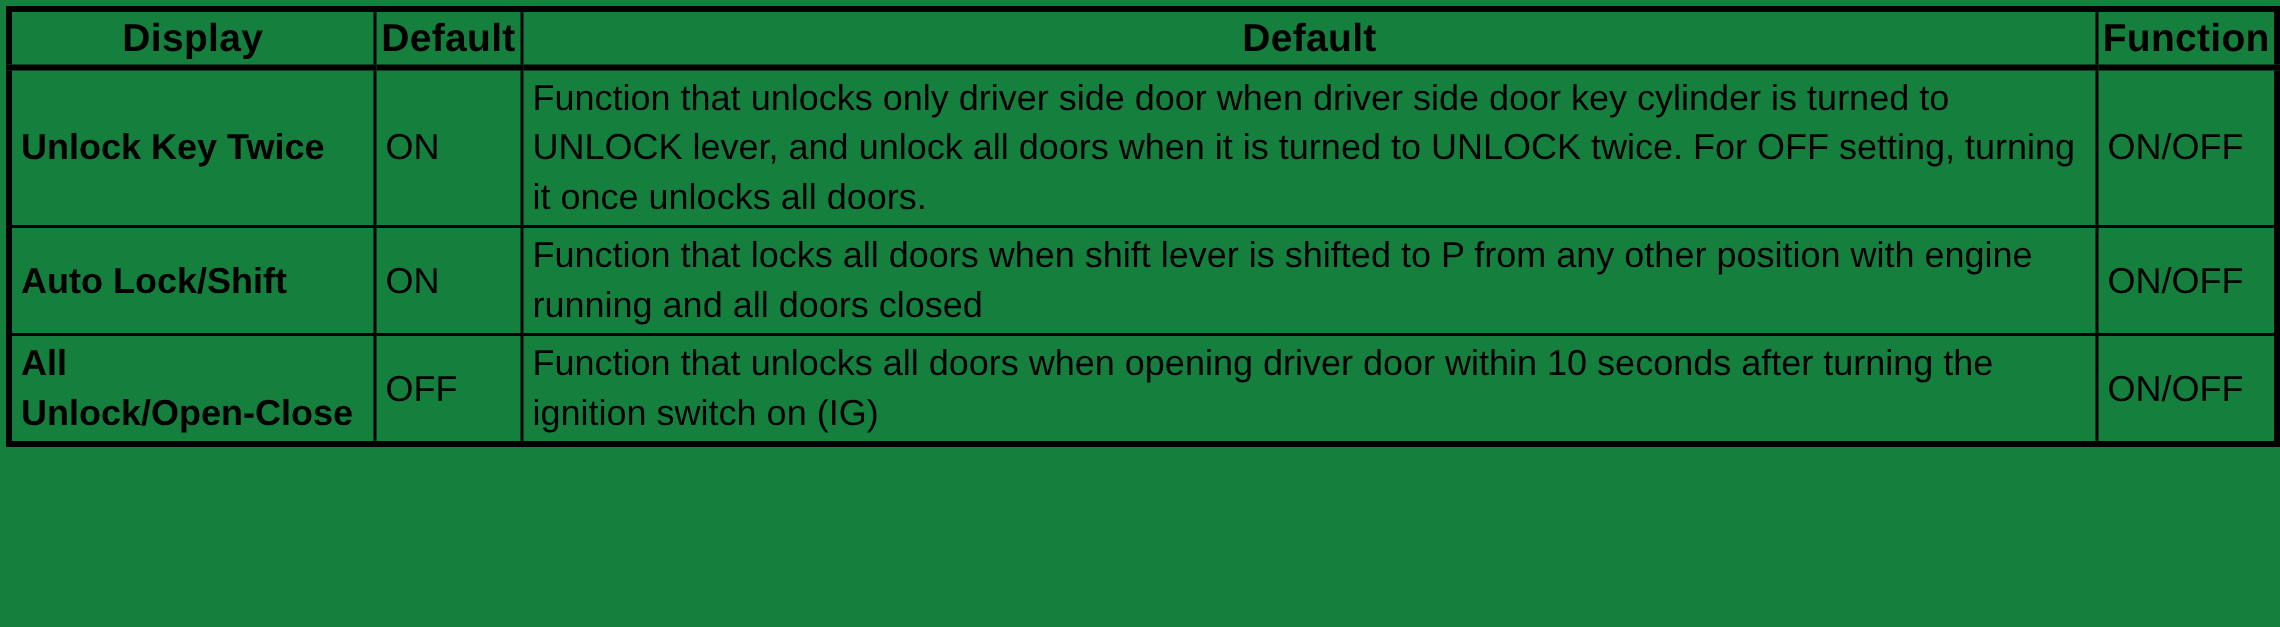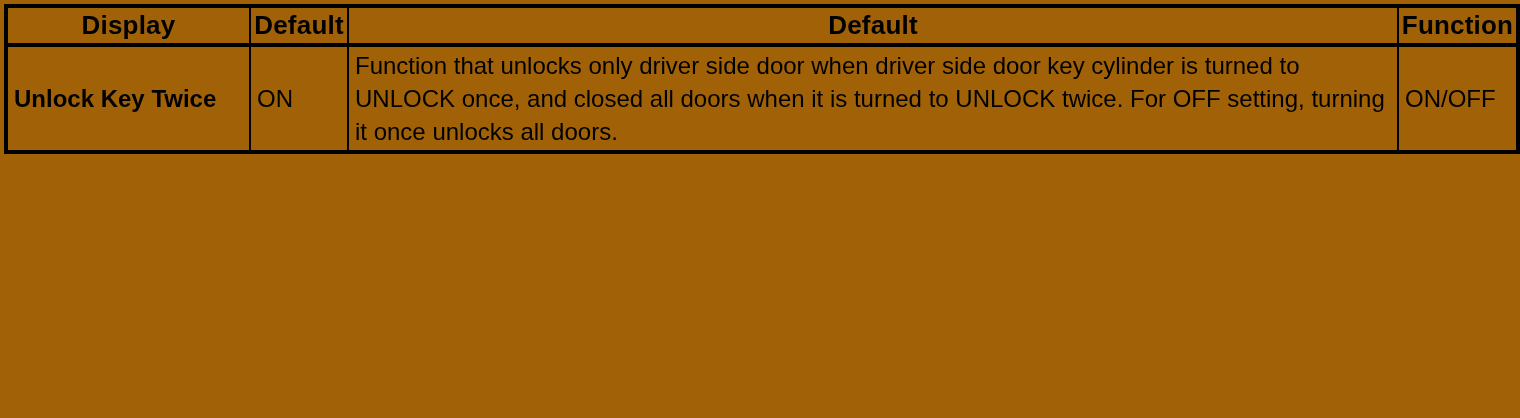--- a/index.html
+++ b/index.html
@@ -10,21 +10,21 @@
   body {
     font-family: "Liberation Sans", sans-serif;
     color: #000000;
     -webkit-font-smoothing: none;
   }
   .page {
     width: 1520px;
     height: 418px;
     box-sizing: border-box;
     padding: 4px 4px 5px 4px;
-    background: #a16207;
+    background: #15803d;
   }
   table.settings {
     border-collapse: collapse;
     table-layout: fixed;
     width: 1512px;
     border: 4px solid #000000;
   }
   table.settings th,
   table.settings td {
     border: 2px solid #000000;
@@ -76,18 +76,31 @@
         <th>Display</th>
         <th>Default</th>
         <th>Default</th>
         <th>Function</th>
       </tr>
     </thead>
     <tbody>
       <tr class="r1">
         <td class="c-display">Unlock Key Twice</td>
         <td class="c-default">ON</td>
-        <td class="c-contents">Function that unlocks only driver side door when driver side door key cylinder is turned to UNLOCK once, and closed all doors when it is turned to UNLOCK twice. For OFF setting, turning it once unlocks all doors.</td>
+        <td class="c-contents">Function that unlocks only driver side door when driver side door key cylinder is turned to UNLOCK lever, and unlock all doors when it is turned to UNLOCK twice. For OFF setting, turning it once unlocks all doors.</td>
+        <td class="c-setting">ON/OFF</td>
+      </tr>
+      <tr class="r2">
+        <td class="c-display">Auto Lock/Shift</td>
+        <td class="c-default">ON</td>
+        <td class="c-contents">Function that locks all doors when shift lever is shifted to P from any other position with engine running and all doors closed</td>
+        <td class="c-setting">ON/OFF</td>
+      </tr>
+      <tr class="r4">
+        <td class="c-display">All
+Unlock/Open-Close</td>
+        <td class="c-default">OFF</td>
+        <td class="c-contents">Function that unlocks all doors when opening driver door within 10 seconds after turning the ignition switch on (IG)</td>
         <td class="c-setting">ON/OFF</td>
       </tr>
     </tbody>
   </table>
 </div>
 
 </body></html>

